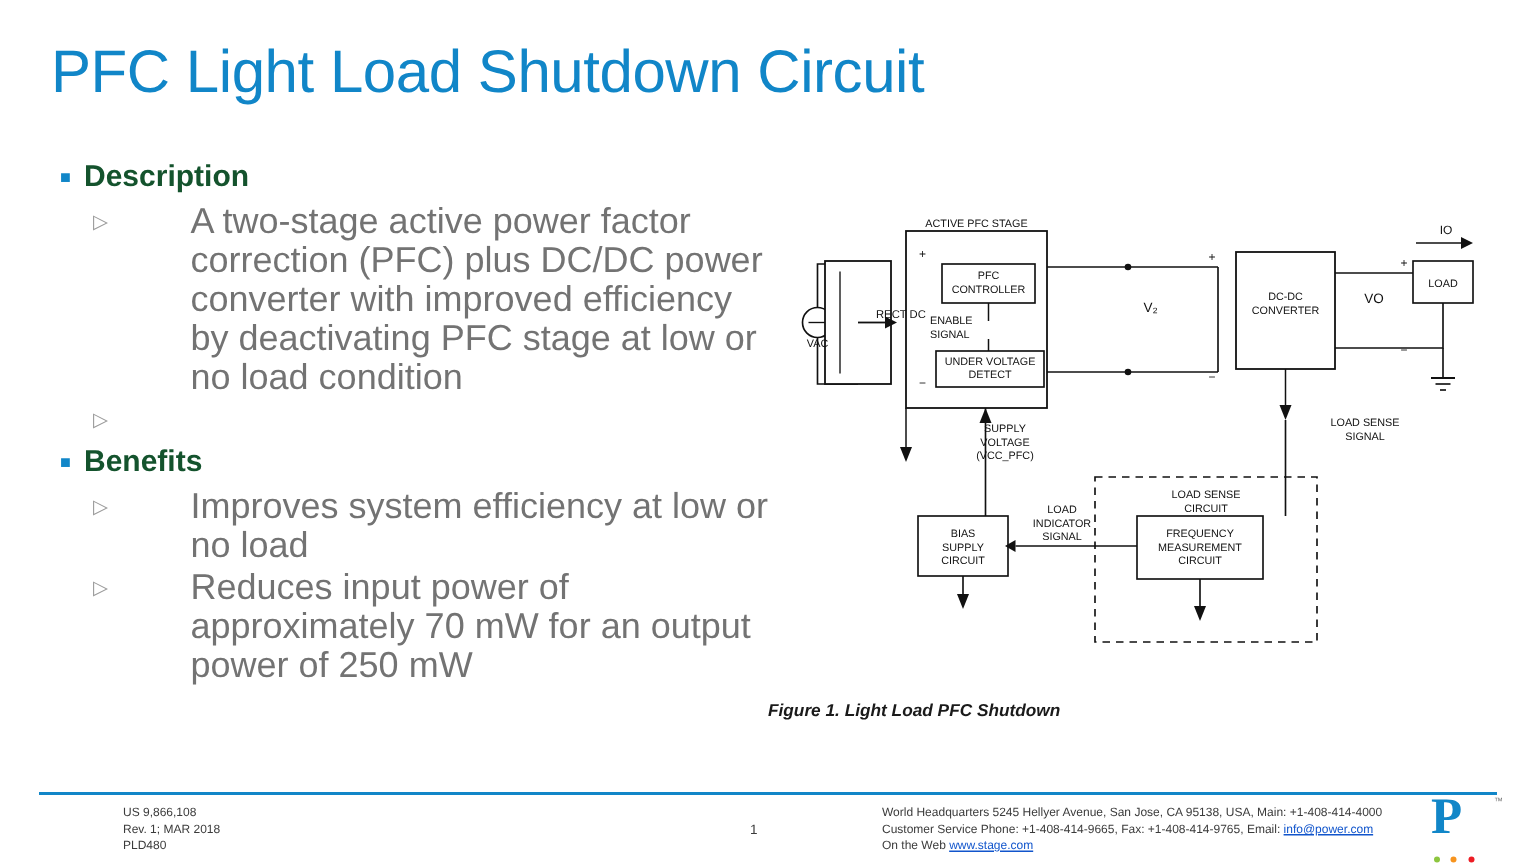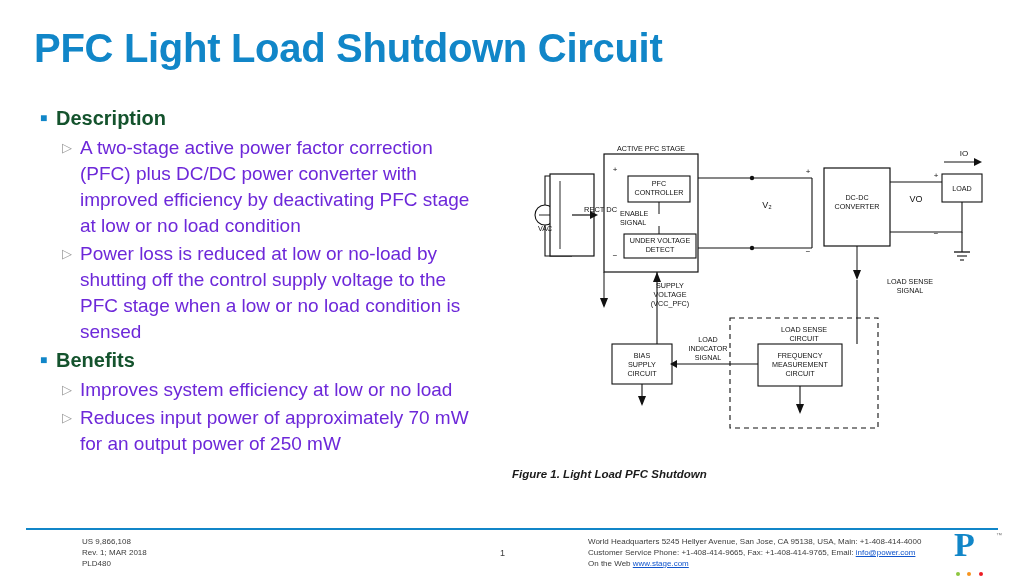--- a/index.html
+++ b/index.html
@@ -18,21 +18,21 @@
     position: relative;
     width: 1024px;
     height: 576px;
     box-sizing: border-box;
   }
   .title {
     position: absolute;
     left: 34px;
     top: 26px;
     font-size: 40px;
-    font-weight: bold;
+    font-weight: normal;
     color: #1186c8;
     letter-spacing: -0.3px;
     white-space: nowrap;
   }
   .body-col {
     position: absolute;
     left: 34px;
     top: 105px;
     width: 480px;
   }
@@ -66,24 +66,25 @@
     color: #9a9a9a;
     font-size: 13px;
     line-height: 26px;
     width: 46px;
     flex: 0 0 46px;
     text-align: left;
     padding-left: 28px;
     box-sizing: border-box;
   }
   .lvl2 .text {
-    color: #6d28d9;
-    font-size: 19px;
+    color: #737373;
+    font-size: 24px;
     line-height: 26px;
     max-width: 400px;
+    margin-left: 47px;
   }
 
   
   .figure-wrap {
     position: absolute;
     left: 512px;
     top: 136px;
     width: 498px;
     height: 350px;
   }
@@ -194,21 +195,20 @@
       <div class="text">Description</div>
     </div>
 
     <div class="lvl2">
       <div class="marker">▷</div>
       <div class="text">A two-stage active power factor correction (PFC) plus DC/DC power converter with improved efficiency by deactivating PFC stage at low or no load condition</div>
     </div>
 
     <div class="lvl2">
       <div class="marker">▷</div>
-      <div class="text">Power loss is reduced at low or no-load by shutting off the control supply voltage to the PFC stage when a low or no load condition is sensed</div>
     </div>
 
     <div class="lvl1">
       <div class="marker">■</div>
       <div class="text">Benefits</div>
     </div>
 
     <div class="lvl2">
       <div class="marker">▷</div>
       <div class="text">Improves system efficiency at low or no load</div>

